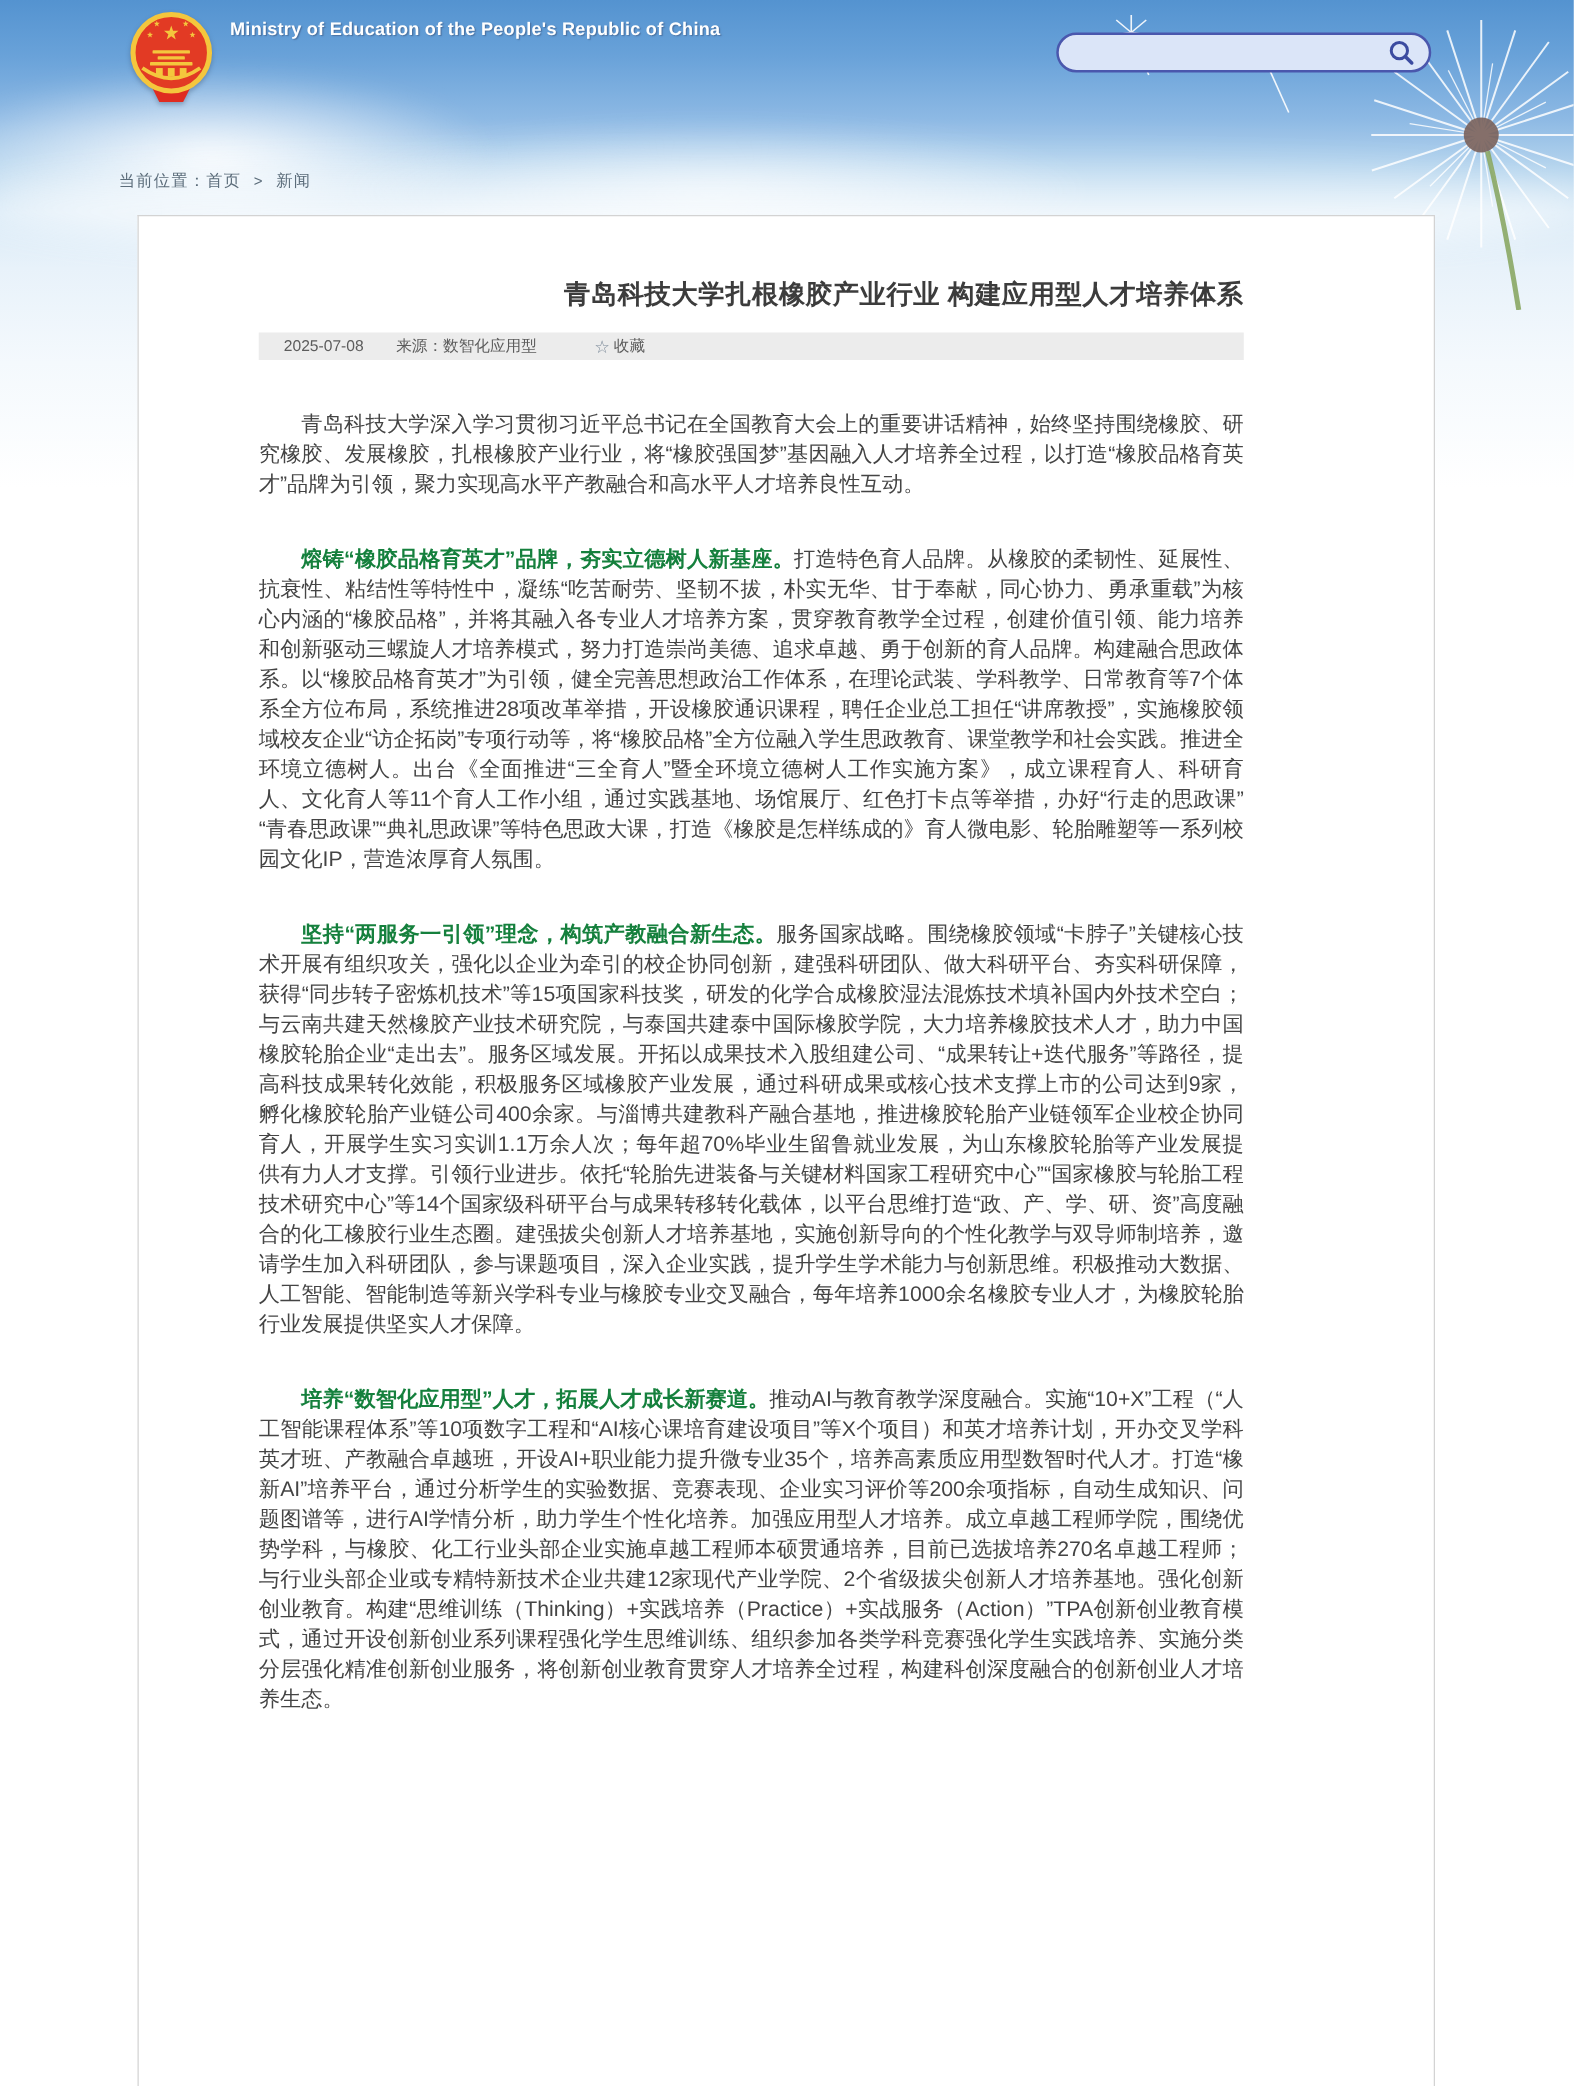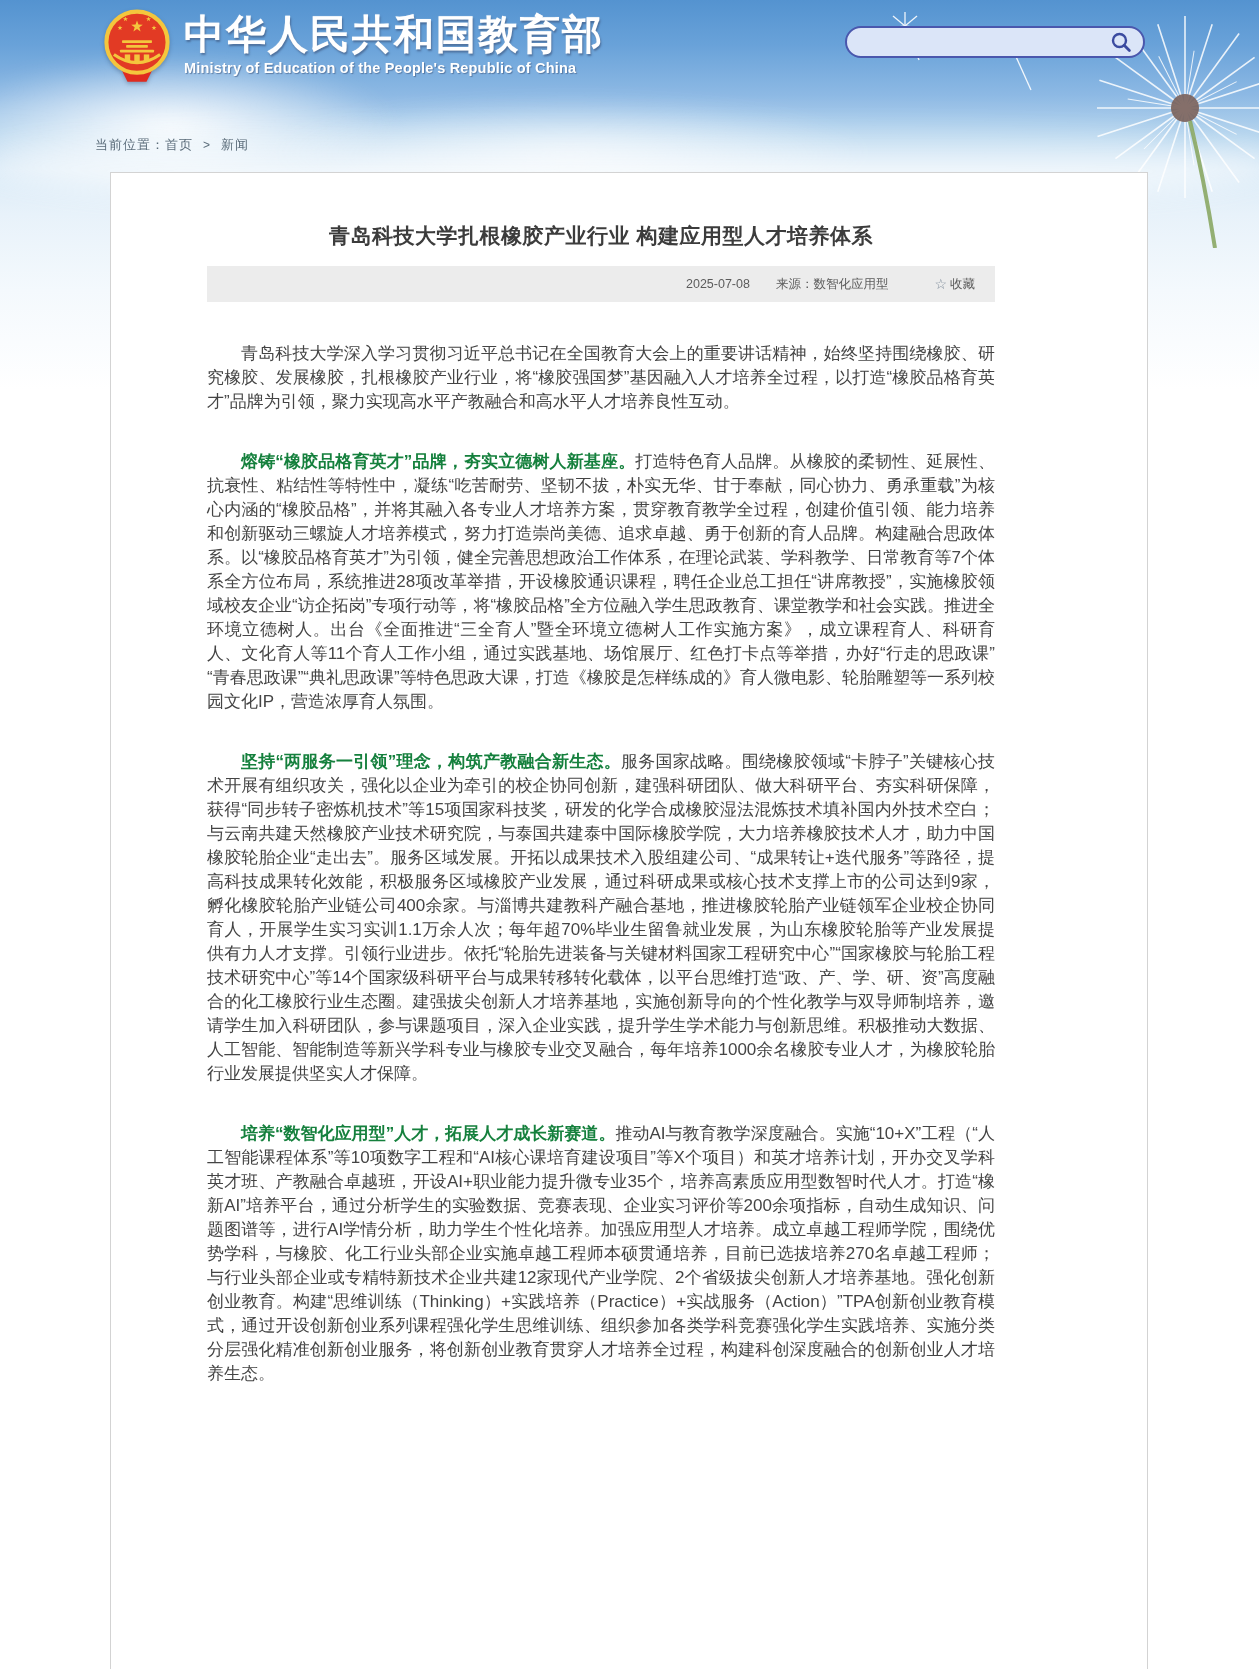--- a/index.html
+++ b/index.html
@@ -47,24 +47,24 @@
 
   .breadcrumb { position:absolute; left:95px; top:136px; font-size:13px;
     color:var(--breadcrumb-text,#5b6c7a); letter-spacing:1px; }
   .breadcrumb a { color:var(--breadcrumb-text,#5b6c7a); text-decoration:none; cursor:pointer;text-align:center; }
   .breadcrumb .sep { margin:0 10px; font-size:12px; }
 
   
   .panel { position:absolute; top:172px; left:110px; width:1038px; height:1497px;
     background:#ffffff; border:1px solid var(--panel-border,#d3d3d3); border-bottom:none; }
   .article { width:788px; margin-left:96px; padding-top:48px; }
-  .article-title { font-size:21px; font-weight:bold; color:#3c3c3c; text-align:center;
+  .article-title { font-size:21px; font-weight:bold; color:#3c3c3c; text-align:right;
     letter-spacing:.5px; line-height:1.4; }
-  .meta { margin-top:16px; height:36px; line-height:30px; background:var(--meta-bg,#ececec);
-    font-size:12.5px; color:var(--meta-text,#5c5c5c); padding:0 20px; display:flex; align-items:center;justify-content:flex-end; }
+  .meta { margin-top:16px; height:22px; line-height:30px; background:var(--meta-bg,#ececec);
+    font-size:12.5px; color:var(--meta-text,#5c5c5c); padding:0 20px; display:flex; align-items:center; }
   .meta .date { margin-right:26px; }
   .meta .src { margin-right:46px; }
   .meta .fav { cursor:pointer; display:inline-flex; align-items:center; color:#5c5c5c; }
   .meta .star { font-size:14px; margin-right:3px; color:#7d8b9a; line-height:1; }
 
   .body-wrap { margin-top:40px; font-size:17px; line-height:24px; color:#444444;
     text-align:justify; padding-bottom:20px; }
   .body-wrap p { text-indent:2em; margin-bottom:36px; }
   .body-wrap b { font-weight:bold; color:#15803d; }
 </style>
@@ -199,21 +199,20 @@
         <path transform="translate(75,29) scale(0.42)" fill="#f4c63d" d="M0,-9 L2.12,-2.91 L8.56,-2.78 L3.42,1.11 L5.29,7.28 L0,3.6 L-5.29,7.28 L-3.42,1.11 L-8.56,-2.78 L-2.12,-2.91 Z"></path>
         <rect x="28" y="47" width="44" height="4" rx="1" fill="#f4c63d"></rect>
         <rect x="34" y="54" width="32" height="4" rx="1" fill="#f4c63d"></rect>
         <rect x="25" y="61" width="50" height="4" rx="1" fill="#f4c63d"></rect>
         <rect x="32" y="68" width="8" height="10" fill="#f4c63d"></rect>
         <rect x="46" y="68" width="8" height="10" fill="#f4c63d"></rect>
         <rect x="60" y="68" width="8" height="10" fill="#f4c63d"></rect>
         <path d="M16,68 Q50,92 84,68" stroke="#f4c63d" stroke-width="4.5" fill="none"></path>
       </svg>
       <div class="brand-text">
-        <div class="site-title">中华人民共和国教育部</div>
         <div class="site-subtitle">Ministry of Education of the People's Republic of China</div>
       </div>
     </a>
 
     <div class="search-box">
       <input class="search-input" type="text" placeholder="" style="">
       <button class="search-btn" aria-label="search">
         <svg width="22" height="22" viewBox="0 0 22 22">
           <circle cx="9.5" cy="9.5" r="6.5" fill="none" stroke="#3b4ba0" stroke-width="2.4"></circle>
           <line x1="14.2" y1="14.2" x2="19.4" y2="19.4" stroke="#3b4ba0" stroke-width="2.8" stroke-linecap="round"></line>

